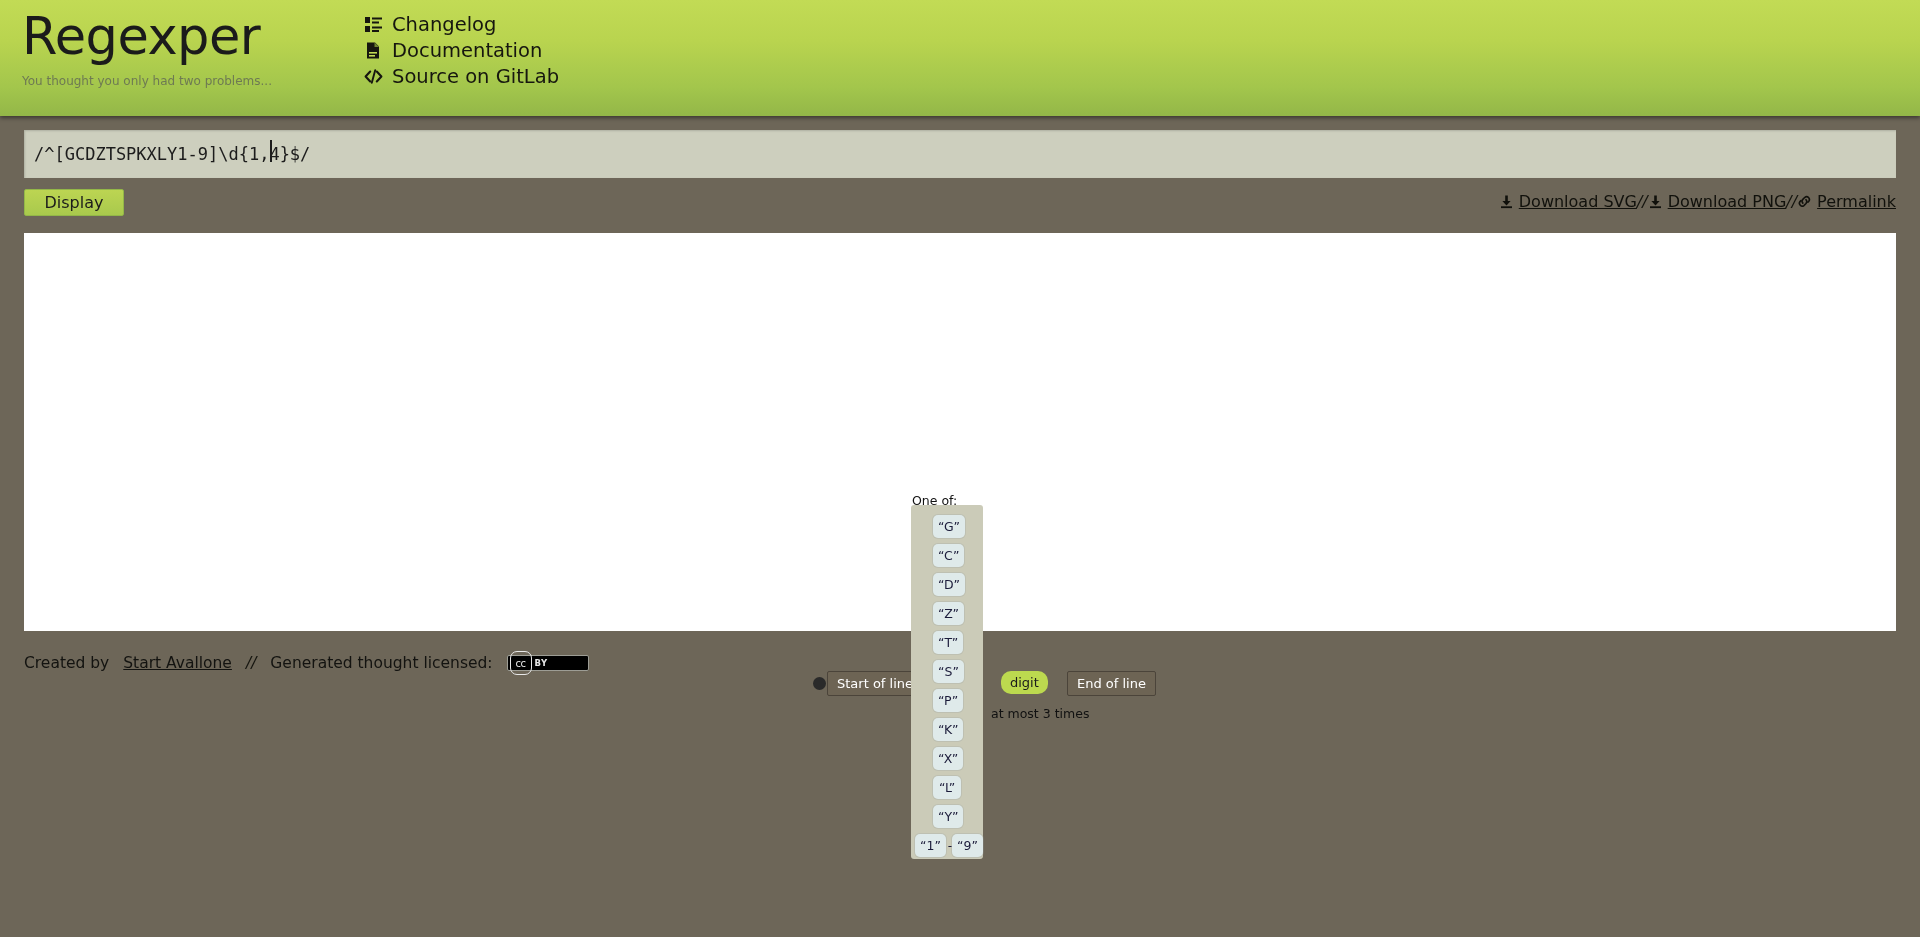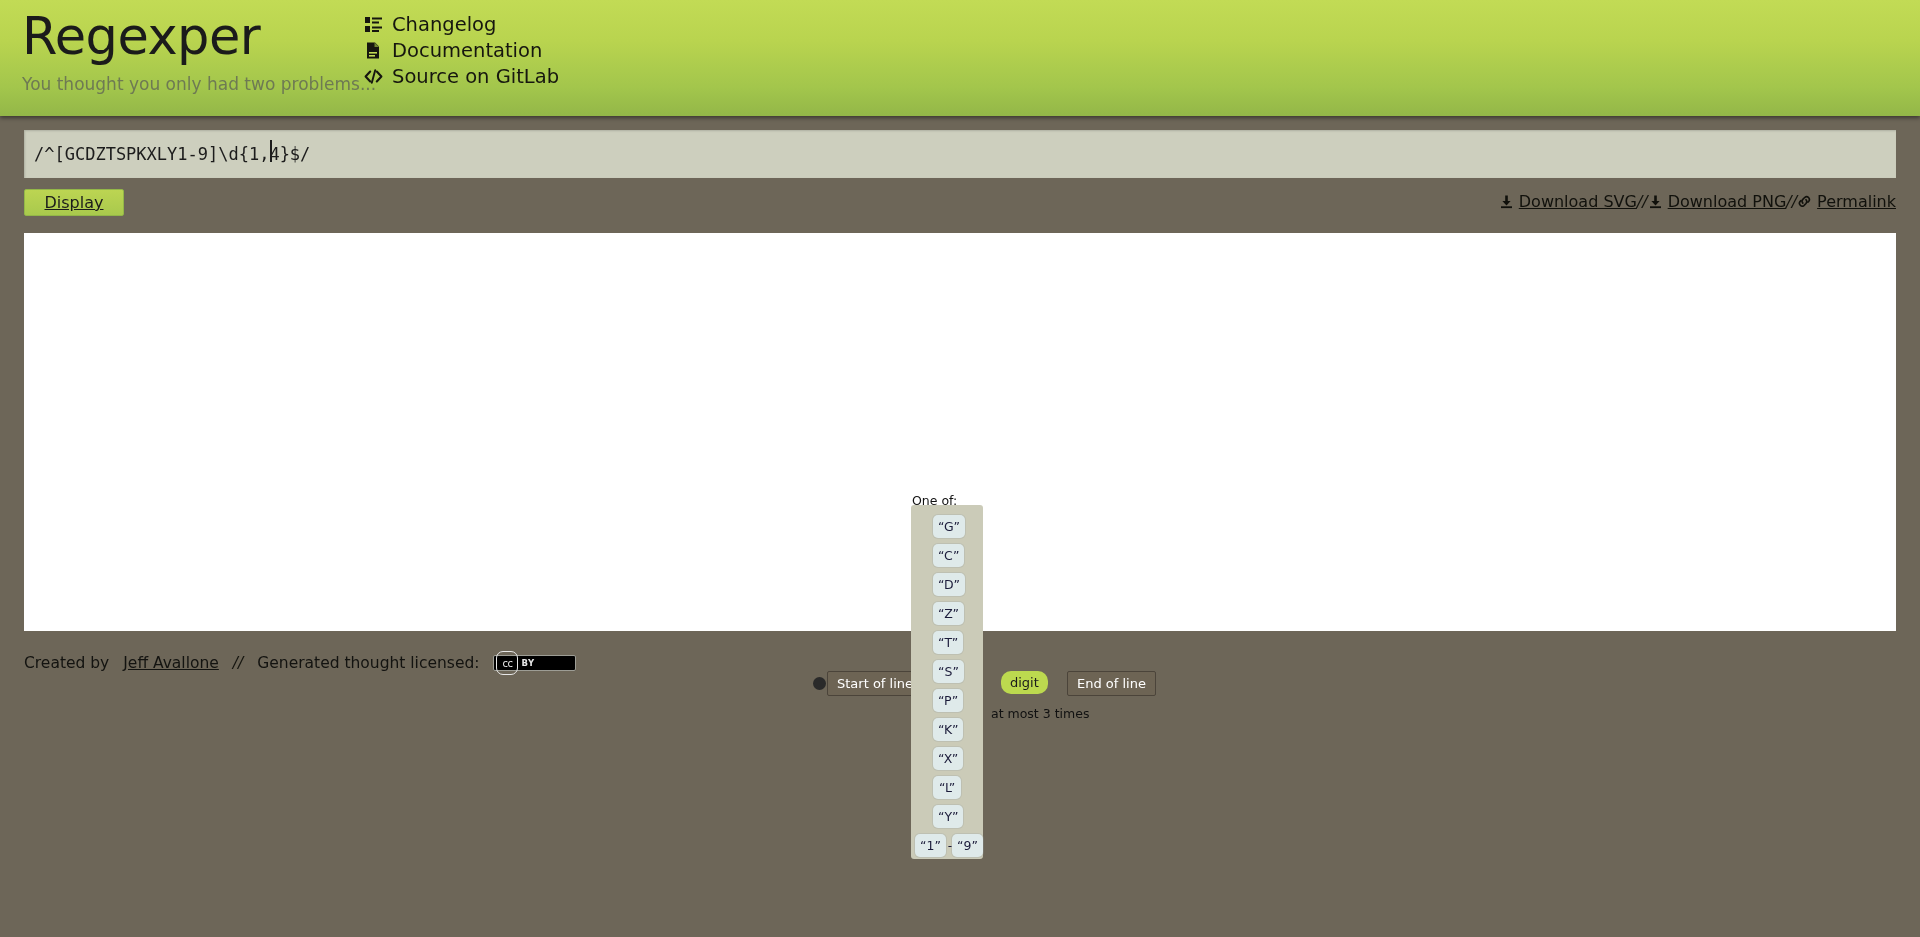--- a/index.html
+++ b/index.html
@@ -25,21 +25,21 @@
   }
   #app-title {
     font-size: 51px;
     font-weight: 400;
     color: #1b1b1b;
     line-height: 1.05;
     letter-spacing: -0.5px;
     margin: 0;
   }
   #tagline {
-    font-size: 17px;
+    font-size: 12px;
     color: #6e7a53;
     margin-top: 10px;
   }
   #header-nav {
     position: absolute;
     left: 364px; top: 12px;
     display: flex;
     flex-direction: column;
     gap: 1px;
   }
@@ -99,21 +99,20 @@
     left: 24px; top: 0;
     width: 100px; height: 27px;
     background: linear-gradient(to bottom, #bcd552 0%, #a9c94d 100%);
     border: 1px solid #93b748;
     border-radius: 2px;
     color: #1b1b1b;
     font-size: 16px;
     font-family: "DejaVu Sans", "Liberation Sans", sans-serif;
     cursor: pointer;
     padding: 0;
-    text-decoration: underline;
   }
   #download-links {
     position: absolute;
     right: 24px; top: 3px;
     display: flex;
     align-items: center;
     font-size: 16px;
     color: #11110c;
   }
   #download-links a {
@@ -409,20 +408,20 @@
   </div>
 
   <div id="digit-node">digit</div>
   <div id="quantifier-label">at most 3 times</div>
 
   <div class="anchor-node" style="left:1043px; top:438px;">End of line</div>
 </div>
 
 <div id="footer">
   <span>Created by</span>
-  <a>Jeff Avallone</a>
+  <a>Start Avallone</a>
   <span class="sep">//</span>
   <span>Generated thought licensed:</span>
   <span id="cc-badge">
     <span id="cc-mark">cc</span>
     <span id="cc-by">BY</span>
   </span>
 </div>
 
 </body></html>

